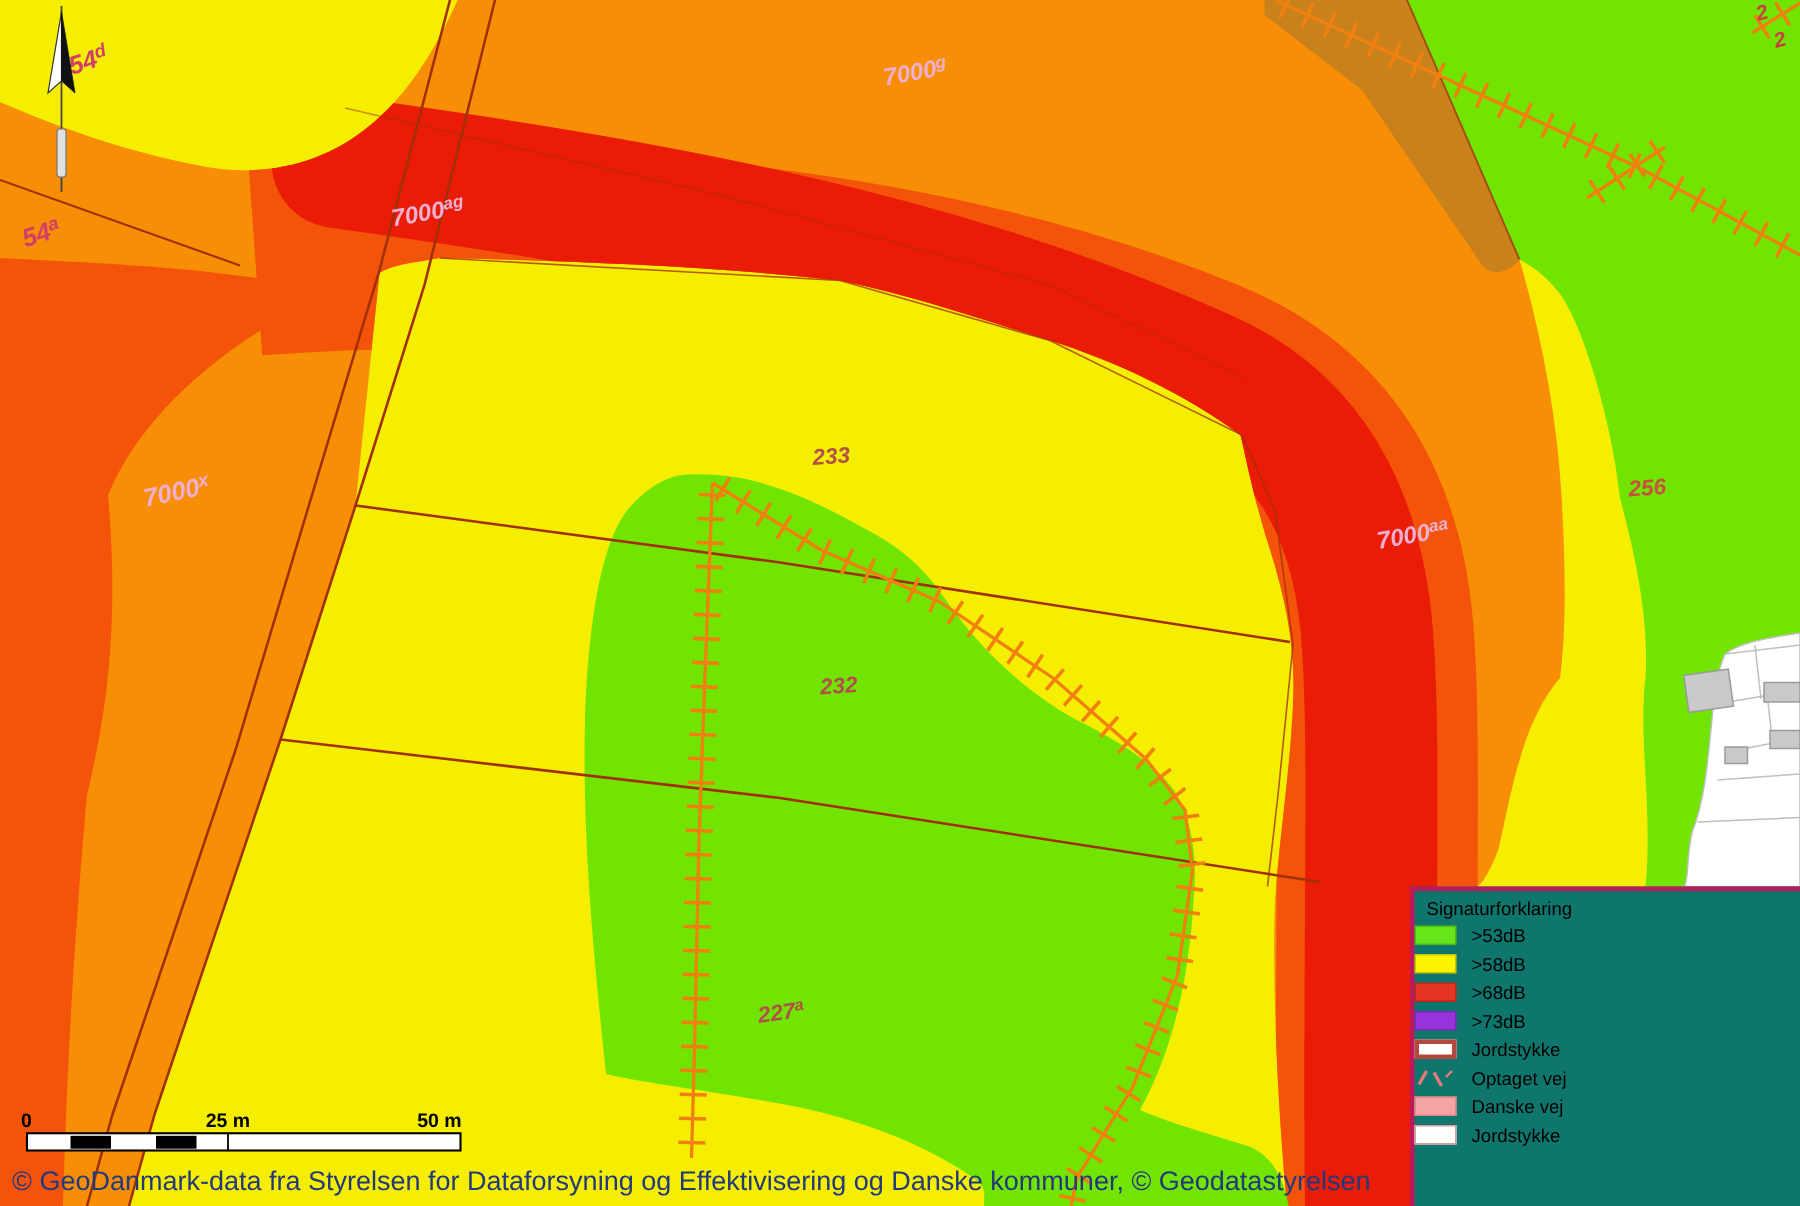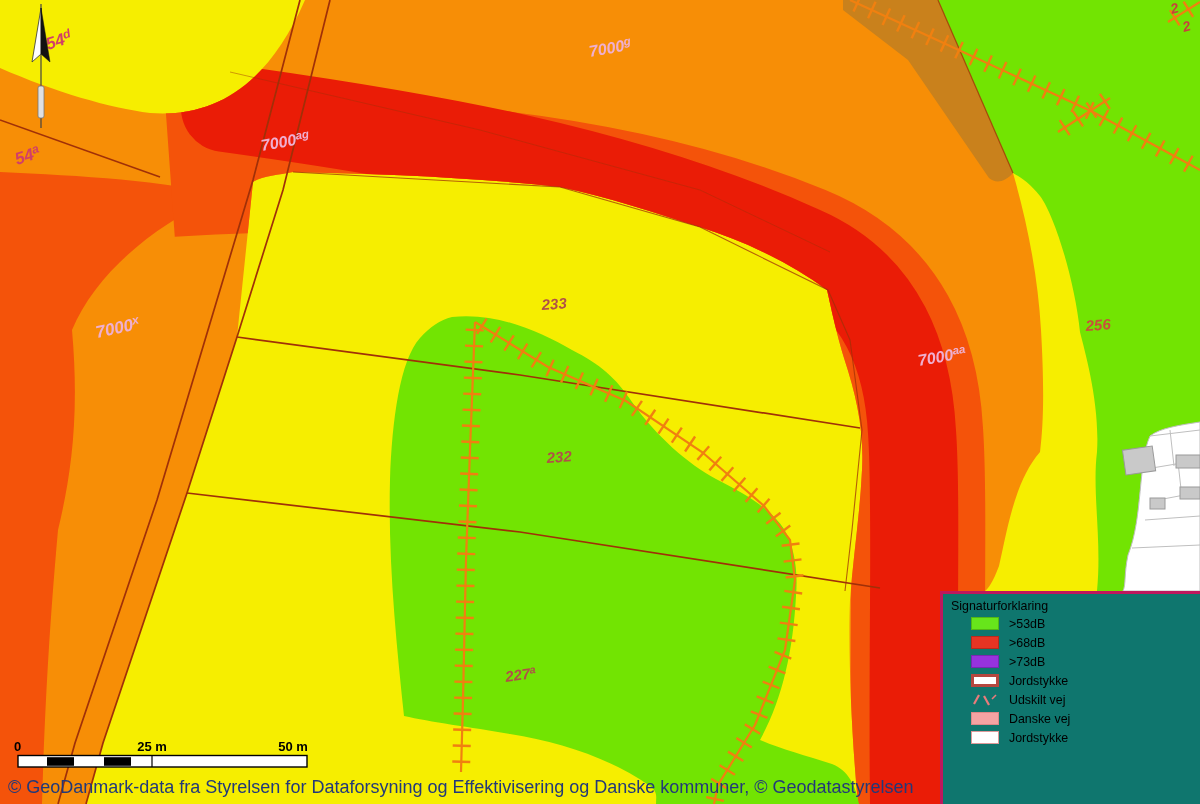--- a/index.html
+++ b/index.html
@@ -14,21 +14,21 @@
     font-size:18px;color:#22397A;white-space:nowrap;
     letter-spacing:0px;
   }
   #legend{
     position:absolute;left:940px;top:591px;width:258px;height:212px;
     background:#0f766e;border:3px solid #be185d;box-sizing:content-box;
   }
   .leg-title{
     padding:5px 0 1px 8px;font-size:12.4px;color:#000;
   }
-  .leg-row{height:19px;display:flex;align-items:center;padding-left:28px;}
+  .leg-row{height:19px;display:flex;align-items:center;padding-left:0;}
   .leg-swatch{width:28px;height:13px;flex:none;box-sizing:border-box;}
   .leg-swatch svg{display:block;}
   .leg-label{margin-left:10px;font-size:12.4px;color:#000;white-space:nowrap;}
 </style>
 </head>
 <body>
 
 <svg id="map" width="1200" height="804" viewBox="0 0 1200 804">
   <defs>
     <clipPath id="corridorClip">
@@ -236,40 +236,44 @@
 <div id="copyright">© GeoDanmark-data fra Styrelsen for Dataforsyning og Effektivisering og Danske kommuner, © Geodatastyrelsen</div>
 
 <div id="legend">
   <div class="leg-title">Signaturforklaring</div>
   <div id="legend-rows">
       <div class="leg-row">
         <span class="leg-swatch" style="background: rgb(103, 229, 27); border: 1px solid rgba(0, 0, 0, 0.2);"></span>
         <span class="leg-label">&gt;53dB</span>
       </div>
       <div class="leg-row">
+        <span class="leg-swatch" style="background: rgb(250, 244, 0); border: 1px solid rgba(0, 0, 0, 0.2);"></span>
+        <span class="leg-label">&gt;58dB</span>
+      </div>
+      <div class="leg-row">
         <span class="leg-swatch" style="background: rgb(230, 52, 35); border: 1px solid rgba(0, 0, 0, 0.2);"></span>
         <span class="leg-label">&gt;68dB</span>
       </div>
       <div class="leg-row">
         <span class="leg-swatch" style="background: rgb(150, 51, 221); border: 1px solid rgba(0, 0, 0, 0.2);"></span>
         <span class="leg-label">&gt;73dB</span>
       </div>
       <div class="leg-row">
         <span class="leg-swatch" style="background: rgb(255, 255, 255); border: 3px solid rgb(181, 71, 63);"></span>
         <span class="leg-label">Jordstykke</span>
       </div>
       <div class="leg-row">
         <span class="leg-swatch">
           <svg width="28" height="13" viewBox="0 0 28 13">
             <line x1="3" y1="11" x2="8" y2="2" stroke="#E97B7B" stroke-width="2.2"></line>
             <line x1="13" y1="3" x2="18" y2="12" stroke="#E97B7B" stroke-width="2.2"></line>
             <line x1="21" y1="6" x2="25" y2="2" stroke="#E97B7B" stroke-width="1.6"></line>
           </svg>
         </span>
-        <span class="leg-label">Udskilt vej</span>
+        <span class="leg-label">Optaget vej</span>
       </div>
       <div class="leg-row">
         <span class="leg-swatch" style="background: rgb(245, 163, 163); border: 1px solid rgb(221, 136, 136);"></span>
         <span class="leg-label">Danske vej</span>
       </div>
       <div class="leg-row">
         <span class="leg-swatch" style="background: rgb(255, 255, 255); border: 1.5px solid rgb(221, 153, 153);"></span>
         <span class="leg-label">Jordstykke</span>
       </div>
     </div>

